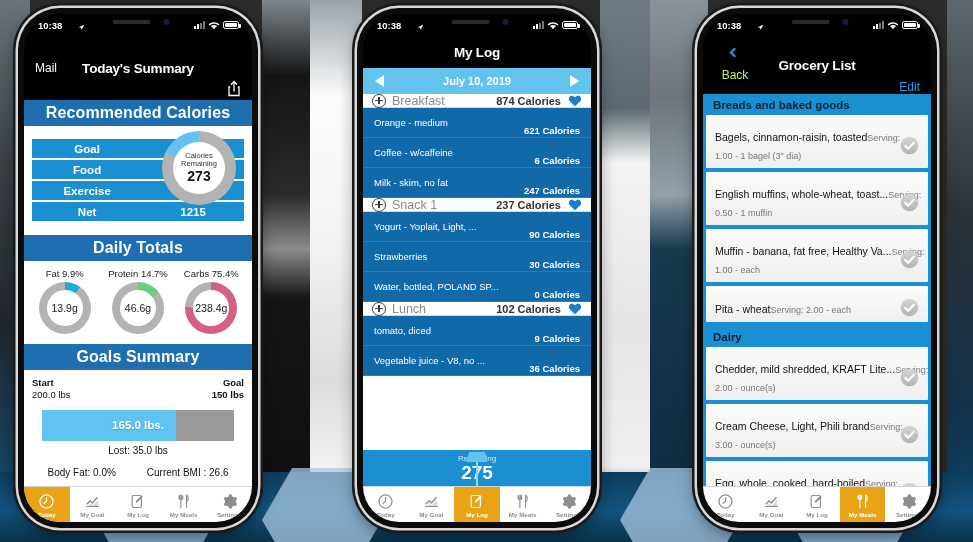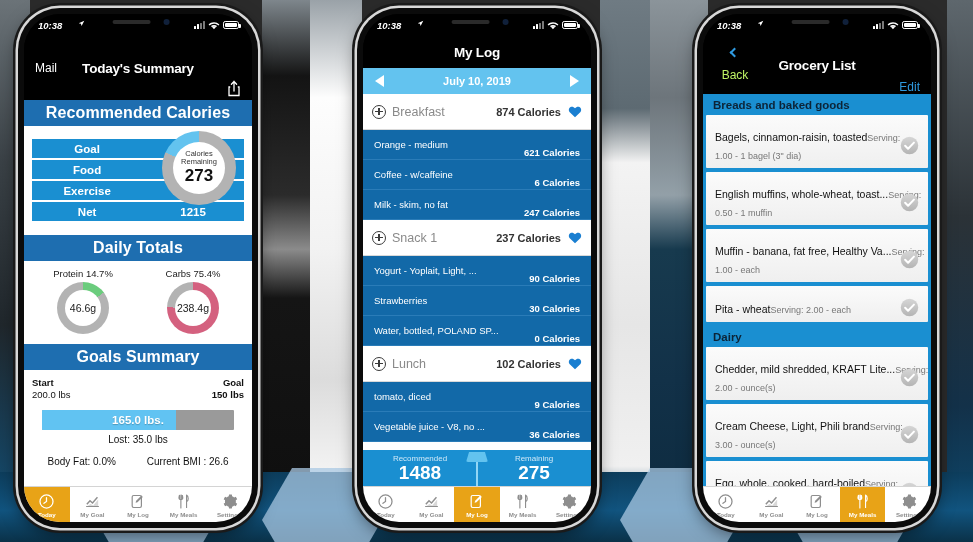--- a/index.html
+++ b/index.html
@@ -41,21 +41,21 @@
                     background:#2a2a2a; border-radius:2px; }
   .notch .cam { position:absolute; top:5px; right:20%; width:6px; height:6px;
                 border-radius:50%; background:#10203a; }
 
   
   .statusbar {
     height:22px; flex:0 0 22px; background:#000; color:#fff;
     display:flex; align-items:center; justify-content:space-between;
     padding:0 13px 0 14px; font-size:9.5px; font-weight:bold; z-index:20;
   }
-  .sb-left { display:flex; align-items:flex-start; gap:16px;font-style:italic; }
+  .sb-left { display:flex; align-items:flex-end; gap:16px; }
   .loc-arrow { display:inline-block; width:7px; height:7px; }
   .sb-right { display:flex; align-items:center; gap:3px; }
   .sig { display:flex; align-items:flex-end; gap:1px; height:8px; }
   .sig i { width:2px; background:#fff; border-radius:.5px; display:block; }
   .sig i:nth-child(1){height:3px}.sig i:nth-child(2){height:5px}
   .sig i:nth-child(3){height:6.5px;background:#7a7a7a}.sig i:nth-child(4){height:8px;background:#7a7a7a}
   .batt { width:16px; height:8px; border:1px solid #fff; border-radius:2.2px; position:relative; }
   .batt::after{content:"";position:absolute;right:-3px;top:2px;width:1.6px;height:3.5px;background:#fff;border-radius:0 1px 1px 0;}
   .batt i{position:absolute;inset:1px;background:#fff;border-radius:1px;display:block;}
 
@@ -94,37 +94,37 @@
   .donut {
     width:74px; height:74px; border-radius:50%;
     display:flex; flex-direction:column; align-items:center; justify-content:center;
     position:relative;
   }
   .donut .hole {
     position:absolute; inset:11px; background:#fff; border-radius:50%;
     display:flex; flex-direction:column; align-items:center; justify-content:center;
   }
   .donut .lbl { font-size:7.5px; color:#333; line-height:1.05; text-align:center; }
-  .donut .val { font-size:17px; font-weight:bold; color:#111; margin-top:1px; }
+  .donut .val { font-size:14px; font-weight:bold; color:#111; margin-top:1px; }
 
   .macros { display:flex; justify-content:space-around; padding:7px 4px 10px; background:#fff; }
   .macro { text-align:center; width:33%; }
   .macro .cap { font-size:9.5px; color:#222; margin-bottom:3px; }
   .mdonut { width:52px; height:52px; border-radius:50%; margin:0 auto; position:relative; }
   .mdonut .hole { position:absolute; inset:8px; background:#fff; border-radius:50%;
                   display:flex; align-items:center; justify-content:center; }
   .mdonut .g { font-size:10.5px; color:#222; font-weight:normal; }
 
   .goals { padding:7px 8px 6px; background:#fff; font-size:9.5px; color:#111; }
   .goals .row1 { display:flex; justify-content:space-between; }
   .goals .row1 .col { line-height:1.25; }
   .goals .row1 .col.r { text-align:right; font-weight:bold; }
   .goals .row1 .col .t { font-weight:bold; }
   .bar {
-    margin:9px 10px 4px; height:20px; background:#9a9a9a; border-radius:1px;
+    margin:9px 10px 4px; height:31px; background:#9a9a9a; border-radius:1px;
     position:relative; overflow:hidden;
   }
   .bar .fill { position:absolute; left:0; top:0; bottom:0; background:#61c3f2; }
   .bar .bartxt {
     position:absolute; inset:0; display:flex; align-items:center; justify-content:center;
     color:#fff; font-size:11.5px; font-weight:bold; text-shadow:0 1px 1px rgba(0,0,0,.22);
   }
   .lost { text-align:center; font-size:10px; margin-top:3px; color:#111; }
   .bmirow { display:flex; justify-content:space-around; font-size:10px; margin-top:11px; color:#111; }
 
@@ -140,21 +140,21 @@
   .tab .ico { width:17px; height:17px; display:block; }
 
   
   .datebar {
     background:#63c3ef; color:#fff; display:flex; align-items:center;
     justify-content:space-between; padding:0 12px; height:26px; font-size:11px; font-weight:bold;
   }
   .tri-l { width:0;height:0;border-top:6px solid transparent;border-bottom:6px solid transparent;border-right:9px solid #fff; }
   .tri-r { width:0;height:0;border-top:6px solid transparent;border-bottom:6px solid transparent;border-left:9px solid #fff; }
   .meal-row {
-    background:#fff; display:flex; align-items:center; padding:0 9px; height:36px;
+    background:#fff; display:flex; align-items:center; padding:0 9px; height:14px;
     border-bottom:1px solid #d9d9d9;
   }
   .plus {
     width:14px; height:14px; border:1.6px solid #3a3a3a; border-radius:50%;
     position:relative; flex:0 0 14px; margin-right:6px;
   }
   .plus::before,.plus::after{content:"";position:absolute;background:#3a3a3a;}
   .plus::before{left:2.4px;right:2.4px;top:5.2px;height:1.6px;}
   .plus::after{top:2.4px;bottom:2.4px;left:5.2px;width:1.6px;}
   .meal-row .name { flex:1 1 auto; font-size:12.5px; color:#8a8a8a; }
@@ -283,20 +283,28 @@
                 <span class="val">273</span>
               </div>
             </div>
           </div>
         </div>
       </div>
 
       <div class="sec-head">Daily Totals</div>
       <div class="macros">
         <div class="macro">
+          <div class="cap">Fat 9.9%</div>
+          <div class="mdonut" id="m0" style="background: conic-gradient(rgb(27, 173, 214) 0deg, rgb(27, 173, 214) 35.64deg, rgb(179, 179, 179) 35.64deg, rgb(179, 179, 179) 360deg);">
+            <div class="hole">
+              <span class="g">13.9g</span>
+            </div>
+          </div>
+        </div>
+        <div class="macro">
           <div class="cap">Protein 14.7%</div>
           <div class="mdonut" id="m1" style="background: conic-gradient(rgb(107, 204, 125) 0deg, rgb(107, 204, 125) 52.92deg, rgb(179, 179, 179) 52.92deg, rgb(179, 179, 179) 360deg);">
             <div class="hole">
               <span class="g">46.6g</span>
             </div>
           </div>
         </div>
         <div class="macro">
           <div class="cap">Carbs 75.4%</div>
           <div class="mdonut" id="m2" style="background: conic-gradient(rgb(212, 97, 127) 0deg, rgb(212, 97, 127) 271.44deg, rgb(179, 179, 179) 271.44deg, rgb(179, 179, 179) 360deg);">
@@ -468,24 +476,20 @@
           </div>
           <div class="food-row">
             <span class="fname">Vegetable juice - V8, no ...</span>
             <span class="fcal">36 Calories</span>
           </div>
         </div>
       <div class="logfoot">
         <div class="lamp">
           <div class="shade"></div>
           <div class="pole"></div>
-        </div>
-        <div class="half">
-          <div class="cap">Recommended</div>
-          <div class="num">1488</div>
         </div>
         <div class="half">
           <div class="cap">Remaining</div>
           <div class="num">275</div>
         </div>
       </div>
     </div>
 
     <div class="tabbar" id="tabbar2">
         <div class="tab">

